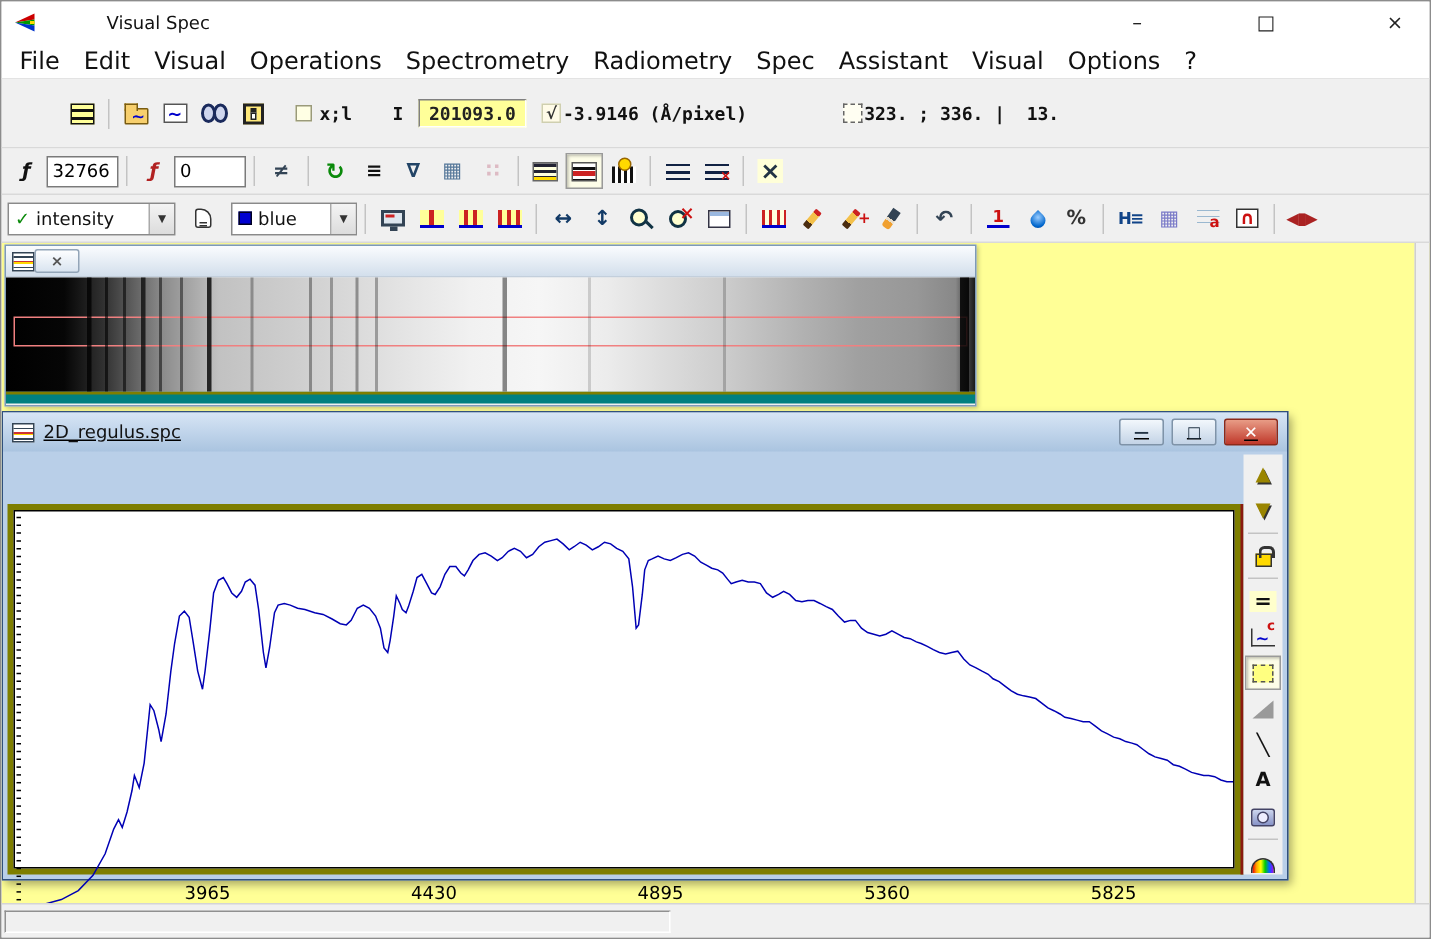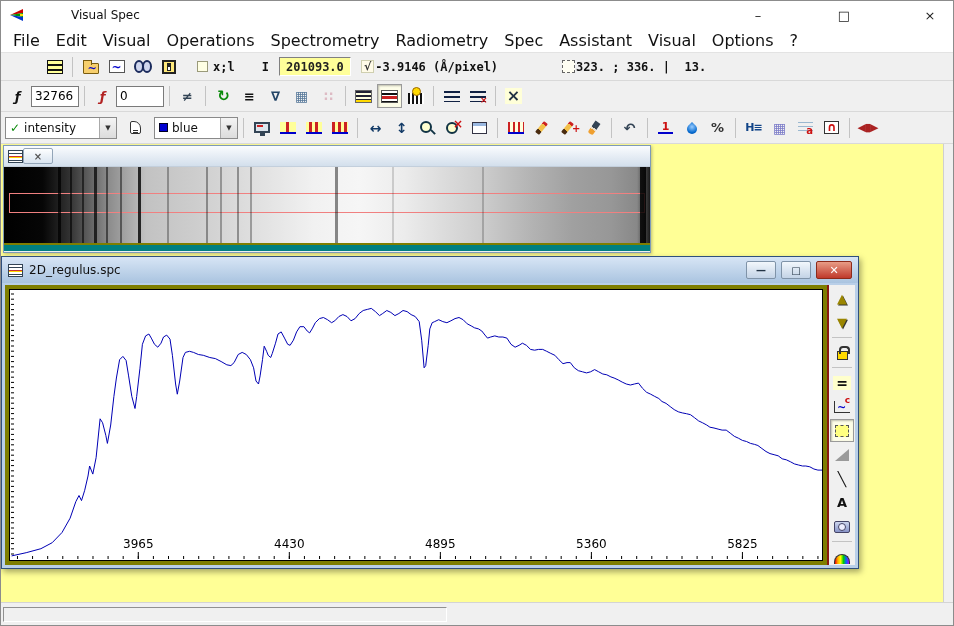--- a/index.html
+++ b/index.html
@@ -9,21 +9,21 @@
   
   .titlebar{height:28px;background:#fff;display:flex;align-items:center;padding-left:8px;flex:0 0 auto;gap:40px;}
   .titlebar .title{font-size:12px;color:#111;margin-left:6px;}
   .titlebar .spacer{flex:1;}
   .wctl{width:46px;height:28px;display:flex;align-items:center;justify-content:center;font-size:13px;color:#222;}
   
   .menubar{height:24px;display:flex;align-items:center;padding-left:4px;background:#fff;border-bottom:1px solid #e3e3e3;flex:0 0 auto;}
   .menu-item{font-size:16px;color:#111;padding:3px 8px;}
   
   .toolbar{display:flex;align-items:center;background:#f0f0f0;border-bottom:1px solid #d9d9d9;padding:2px 4px;flex:0 0 auto;gap:1px;}
-  .tbar1{height:28px;padding-left:41px;} .tbar2{height:31px;} .tbar3{height:32px;}
+  .tbar1{height:46px;padding-left:41px;} .tbar2{height:31px;} .tbar3{height:32px;}
   .tsep{width:1px;height:20px;background:#c3c3c3;margin:0 4px;flex:0 0 auto;}
   .tb{width:25px;height:24px;background:transparent;border:1px solid transparent;display:flex;align-items:center;
       justify-content:center;padding:0;flex:0 0 auto;}
   .tb.pressed{background:#fdfde8;border:1px solid #9a9a9a;box-shadow:inset 1px 1px 2px rgba(0,0,0,.25);}
   .tb.disabled{opacity:.5;}
   .tlab{font:bold 12px "DejaVu Sans Mono",monospace;color:#111;white-space:pre;flex:0 0 auto;}
   .fld{height:19px;border:1px solid;border-color:#808080 #ffffff #ffffff #808080;display:flex;align-items:center;
        justify-content:center;font:bold 12px "DejaVu Sans Mono",monospace;color:#222;flex:0 0 auto;}
   .tbinput{height:21px;border:1px solid #7a7a7a;font:12px "DejaVu Sans",sans-serif;padding:0 3px;background:#fff;flex:0 0 auto;}
   .chk{width:11px;height:11px;border:1px solid #9a9a7a;background:#ffffe4;flex:0 0 auto;margin-right:4px;}
@@ -125,29 +125,29 @@
             color:#555;font:bold 10px "DejaVu Sans",sans-serif;display:flex;align-items:center;justify-content:center;}
   .fitbody{height:76px;position:relative;margin:0;background:linear-gradient(90deg,#000 0%,#060606 6%,#303030 10%,#8a8a8a 16%,
            #c2c2c2 22%,#cecece 30%,#e2e2e2 40%,#f1f1f1 48%,#f6f6f6 55%,#ececec 62%,#dcdcdc 68%,#cdcdcd 74%,#b2b2b2 82%,
            #a0a0a0 88%,#979797 94%,#888 98%,#1a1a1a 100%);}
   .absline{position:absolute;top:0;bottom:0;background:#000;}
   .redrect{position:absolute;left:5px;right:5px;border:1px solid #f08080;}
   .fitteal{height:8px;background:#008080;border-top:2px solid #7e7e00;}
   
   .spcwin{position:absolute;left:0;top:112px;width:858px;height:313px;border:1px solid #30507c;background:#b9cfe8;
           box-shadow:2px 3px 6px rgba(0,0,0,.35);}
-  .spctitle{height:26px;background:linear-gradient(#d7e5f5,#aac4e0);display:flex;align-items:center;padding:0 6px;}
+  .spctitle{height:26px;background:linear-gradient(#d7e5f5,#aac4e0);display:flex;align-items:center;padding:0 6px;text-decoration:underline;}
   .spctitle .t{font-size:12px;color:#111;margin-left:6px;flex:1;}
   .wbtn{width:30px;height:18px;border:1px solid #7f93a8;border-radius:2px;background:linear-gradient(#f2f7fc,#c3d3e6);
         color:#234;font:bold 10px "DejaVu Sans",sans-serif;display:flex;align-items:center;justify-content:center;margin-left:5px;}
   .wbtn.close{width:36px;background:linear-gradient(#e89c86,#c0392b);border-color:#8c2a1a;color:#fff;font-size:11px;}
   .doc-icon{width:15px;height:13px;background:#fff;border:1px solid #345;display:inline-block;
             background-image:linear-gradient(180deg,transparent 0 2px,#345 2px 3px,transparent 3px 5px,#c33 5px 6px,#ffd900 6px 7px,transparent 7px 9px,#345 9px 10px,transparent 10px);}
   .spccontent{position:absolute;left:3px;right:3px;top:28px;bottom:3px;display:flex;}
-  .plotwrap{flex:1;background:#7e7e00;padding:4px;border-right:2px solid #8a1a10;}
+  .plotwrap{flex:1;background:#7e7e00;padding:4px;border-right:2px solid #8a1a10;margin-top:33px;}
   .plot{width:100%;height:100%;background:#fff;border:1px solid #000;position:relative;}
   .plot svg{position:absolute;left:0;top:0;}
   .plot svg text{font:12px "DejaVu Sans",sans-serif;fill:#000;}
   .vtoolbar{width:26px;background:#f0f0f0;display:flex;flex-direction:column;align-items:center;padding-top:2px;gap:1px;}
   .vtoolbar .tb{width:24px;height:23px;}
   .vtsep{width:20px;height:1px;background:#c3c3c3;margin:2px 0;flex:0 0 auto;}
   
   .statusbar{height:23px;background:#f0f0f0;border-top:1px solid #d4d4d4;display:flex;align-items:center;padding:0 2px;flex:0 0 auto;}
   .status-field{width:444px;height:15px;border:1px solid;border-color:#909090 #fff #fff #909090;background:#f0f0f0;}
 </style>

